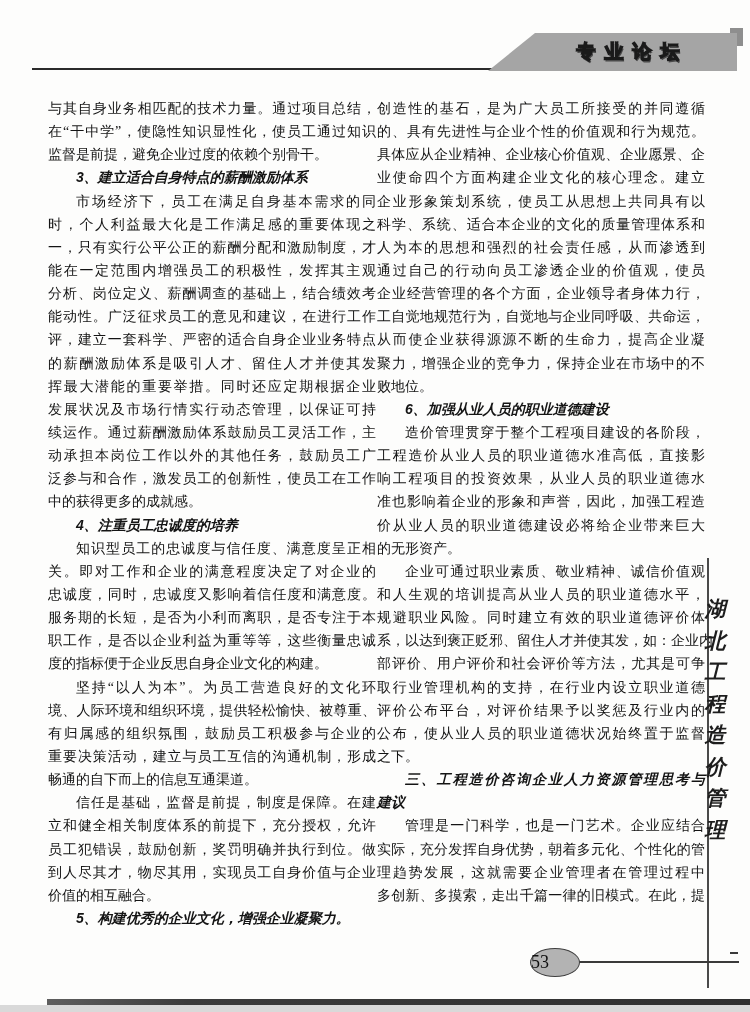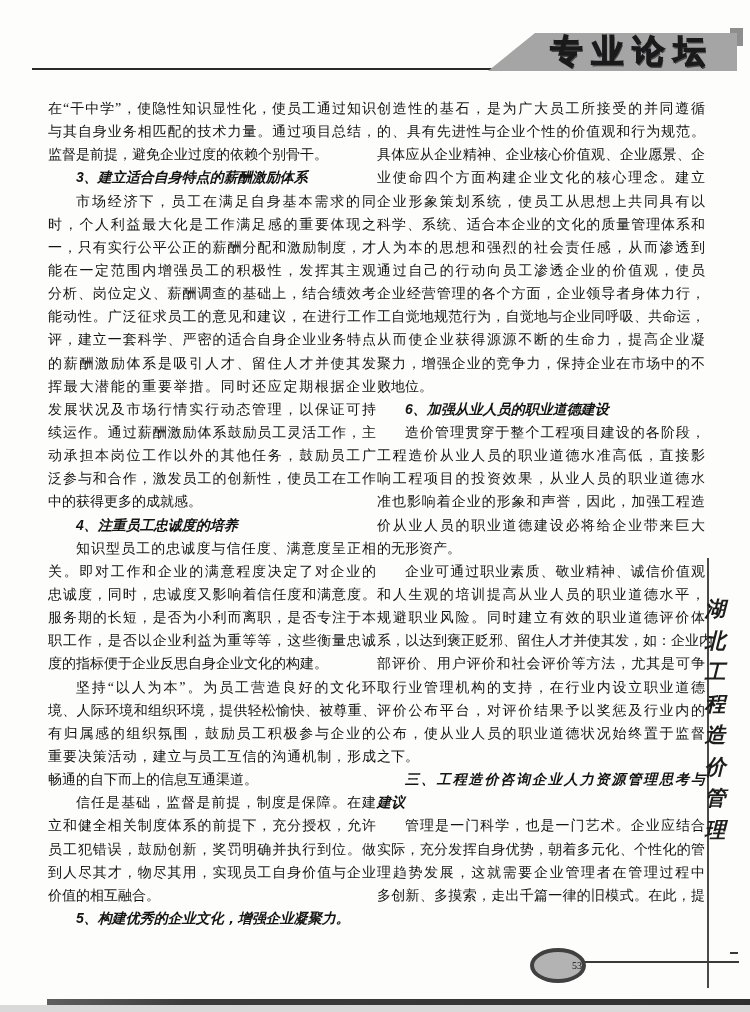--- a/index.html
+++ b/index.html
@@ -11,21 +11,21 @@
   
   .header-rule{position:absolute;left:32px;top:68px;width:705px;height:2px;background:#2b2b2b;}
   .corner-tab{position:absolute;left:730px;top:28px;width:13px;height:18px;background:#8e8e8e;}
   .banner{
     position:absolute;left:488px;top:33px;width:249px;height:38px;background:#a5a5a5;
     clip-path:polygon(47px 0,249px 0,249px 38px,0 38px);
     display:flex;align-items:center;justify-content:center;
   }
   .banner-label{
     font-family:"Liberation Sans","DejaVu Sans",sans-serif;font-weight:bold;
-    font-size:32px;letter-spacing:9px;color:#4c1d95;padding-left:40px;
+    font-size:19px;letter-spacing:9px;color:#4c1d95;padding-left:40px;
     -webkit-text-stroke:1.4px #1a1a1a;
     text-shadow:1px 2px 0 #4a4a4a;
     white-space:nowrap;
   }
   
   .col{position:absolute;top:97px;width:328px;}
   .col-left{left:48px;}
   .col-right{left:377px;}
   .line{
     height:23.15px;line-height:23.15px;font-size:14px;
@@ -44,39 +44,39 @@
     display:flex;flex-direction:column;align-items:center;
     font-family:"Liberation Serif","DejaVu Serif",serif;
     font-weight:bold;font-style:italic;font-size:21px;color:#1d1d1d;
   }
   .side-label span{display:block;height:31.5px;line-height:31.5px;}
   
   .footer-rule{position:absolute;left:570px;top:961px;width:169px;height:2px;background:#3a3a3a;}
   .footer-dash{position:absolute;left:730px;top:952px;width:8px;height:2px;background:#3a3a3a;}
   .page-badge{
     position:absolute;left:530px;top:948px;width:48px;height:27px;
-    background:#b3b3b3;border:4px solid #404040;border-radius:50%;
-    display:flex;align-items:center;justify-content:flex-end;
-    font-size:10px;color:#101010;
+    background:#b3b3b3;border:1px solid #404040;border-radius:50%;
+    display:flex;align-items:center;justify-content:flex-start;
+    font-size:18px;color:#101010;
   }
   .bottom-bar-dark{position:absolute;left:47px;top:999px;height:6px;width:703px;background:linear-gradient(90deg,#5f5f5f,#3c3c3c 20%,#303030);}
   .bottom-bar-light{position:absolute;left:0;top:1005px;height:7px;width:750px;background:#d9d9d9;}
 </style>
 </head>
 <body>
 
 <div class="header-rule"></div>
 <div class="corner-tab"></div>
 <div class="banner">
   <span class="banner-label">专业论坛</span>
 </div>
 
 <div class="col col-left" id="col-left">
+    <div class="line">与其自身业务相匹配的技术力量。通过项目总结，</div>
     <div class="line">在“干中学”，使隐性知识显性化，使员工通过知识</div>
-    <div class="line">与其自身业务相匹配的技术力量。通过项目总结，</div>
     <div class="line end">监督是前提，避免企业过度的依赖个别骨干。</div>
     <div class="line indent head end">3、建立适合自身特点的薪酬激励体系</div>
     <div class="line indent">市场经济下，员工在满足自身基本需求的同</div>
     <div class="line">时，个人利益最大化是工作满足感的重要体现之</div>
     <div class="line">一，只有实行公平公正的薪酬分配和激励制度，才</div>
     <div class="line">能在一定范围内增强员工的积极性，发挥其主观</div>
     <div class="line">分析、岗位定义、薪酬调查的基础上，结合绩效考</div>
     <div class="line">能动性。广泛征求员工的意见和建议，在进行工作</div>
     <div class="line">评，建立一套科学、严密的适合自身企业业务特点</div>
     <div class="line">的薪酬激励体系是吸引人才、留住人才并使其发</div>

